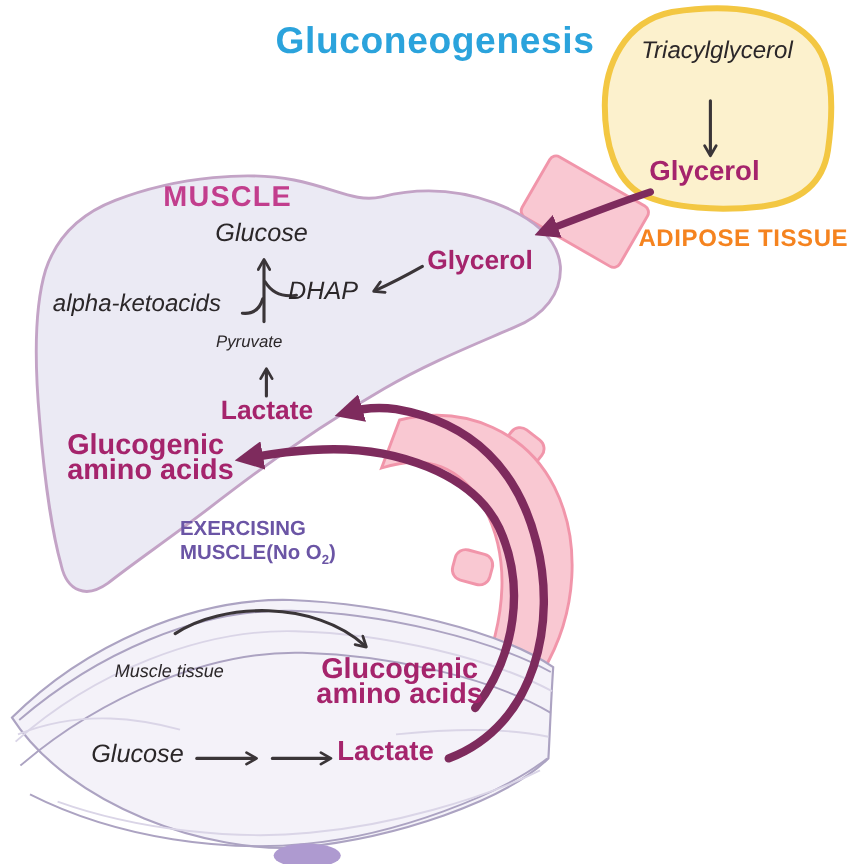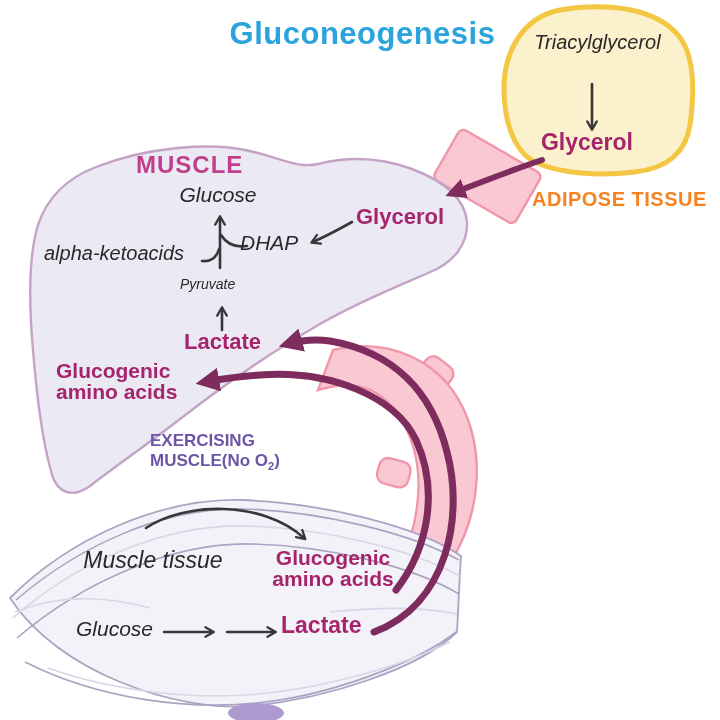--- a/index.html
+++ b/index.html
@@ -3,21 +3,21 @@
 <meta charset="utf-8">
 <style>
   html,body{margin:0;padding:0;}
   body{width:720px;height:720px;background:#fff;overflow:hidden;
        font-family:"Liberation Sans",sans-serif;}
   #stage{position:relative;width:720px;height:720px;background:#fff;border-radius:25px;}
   #shapes{position:absolute;left:0;top:0;width:720px;height:720px;}
   .txt{position:absolute;white-space:nowrap;}
   .center{text-align:center;}
   .ital{font-style:italic;color:var(--ink);font-size:20px;}
-  .mag{font-weight:bold;color:var(--magenta);font-size:21px;line-height:21px;}
+  .mag{font-weight:bold;color:var(--magenta);font-size:24px;line-height:21px;}
   .title{font-weight:bold;color:var(--blue);font-size:31px;letter-spacing:.5px;}
   .liverlbl{font-weight:bold;color:var(--liver-label);font-size:24px;letter-spacing:1px;}
   .orange{font-weight:bold;color:var(--orange);font-size:20px;letter-spacing:.5px;}
   .purple{font-weight:bold;color:var(--purple);font-size:17px;line-height:20px;}
   .purple sub{font-size:11px;}
   .big{font-size:23px;}
   .liver-shape{fill:#EBEAF4;stroke:#C3A3C6;stroke-width:2.4;}
   .adipose-shape{fill:#FCF1CD;stroke:#F3C742;stroke-width:5;}
   .vessel{fill:#F9C8D2;stroke:#F195AA;stroke-width:2.4;}
   .muscle-fill{fill:#F4F2F9;stroke:#ACA3C2;stroke-width:1.8;}
@@ -115,21 +115,21 @@
   <div class="txt mag" style="left:56px;top:360px;">
     <div>Glucogenic</div>
     <div>amino acids</div>
   </div>
 
   <div class="txt purple" style="left:150px;top:431px;">
     <div>EXERCISING</div>
     <div><span>MUSCLE(No O</span><sub>2</sub><span>)</span></div>
   </div>
 
-  <div class="txt ital center" style="left:73px;top:550px;width:160px;line-height:20px;font-size:23px;">
+  <div class="txt ital center" style="left:61px;top:550px;width:160px;line-height:20px;font-size:15px;">
     <div>Muscle tissue</div>
   </div>
   <div class="txt mag center" style="left:263px;top:547px;width:140px;">
     <div>Glucogenic</div>
     <div>amino acids</div>
   </div>
   <div class="txt ital" style="left:76px;top:617px;font-size:21px;">Glucose</div>
   <div class="txt mag big" style="left:281px;top:615px;">Lactate</div>
 </div>
 

